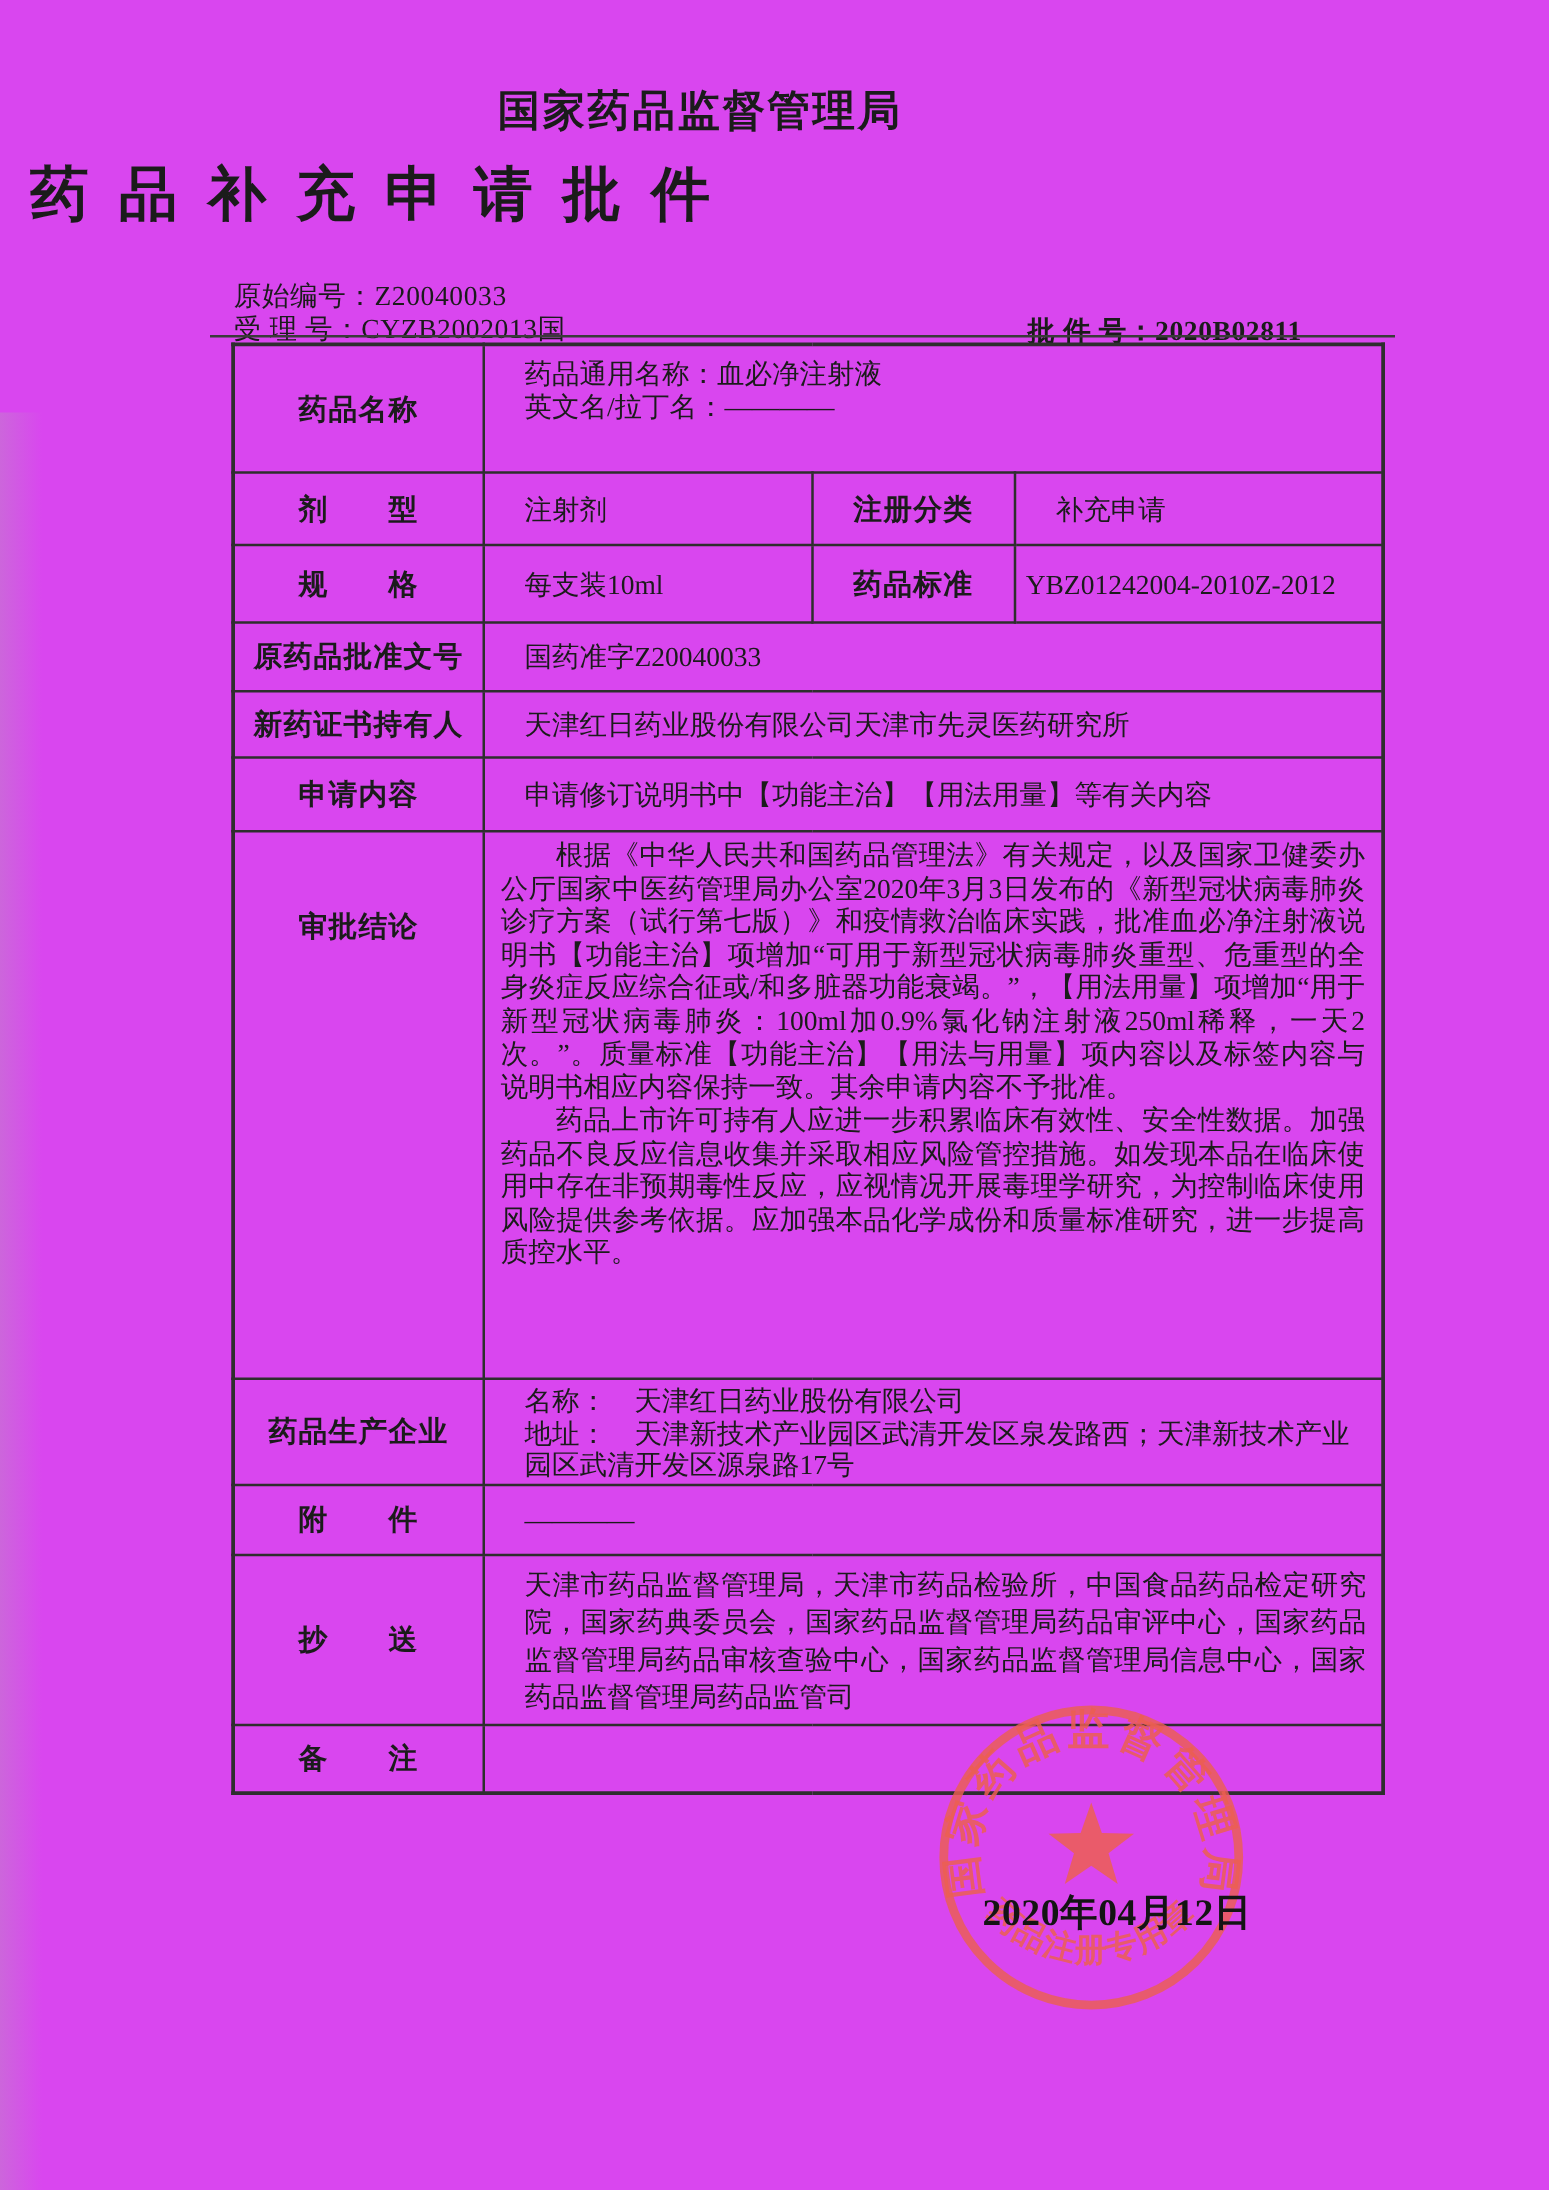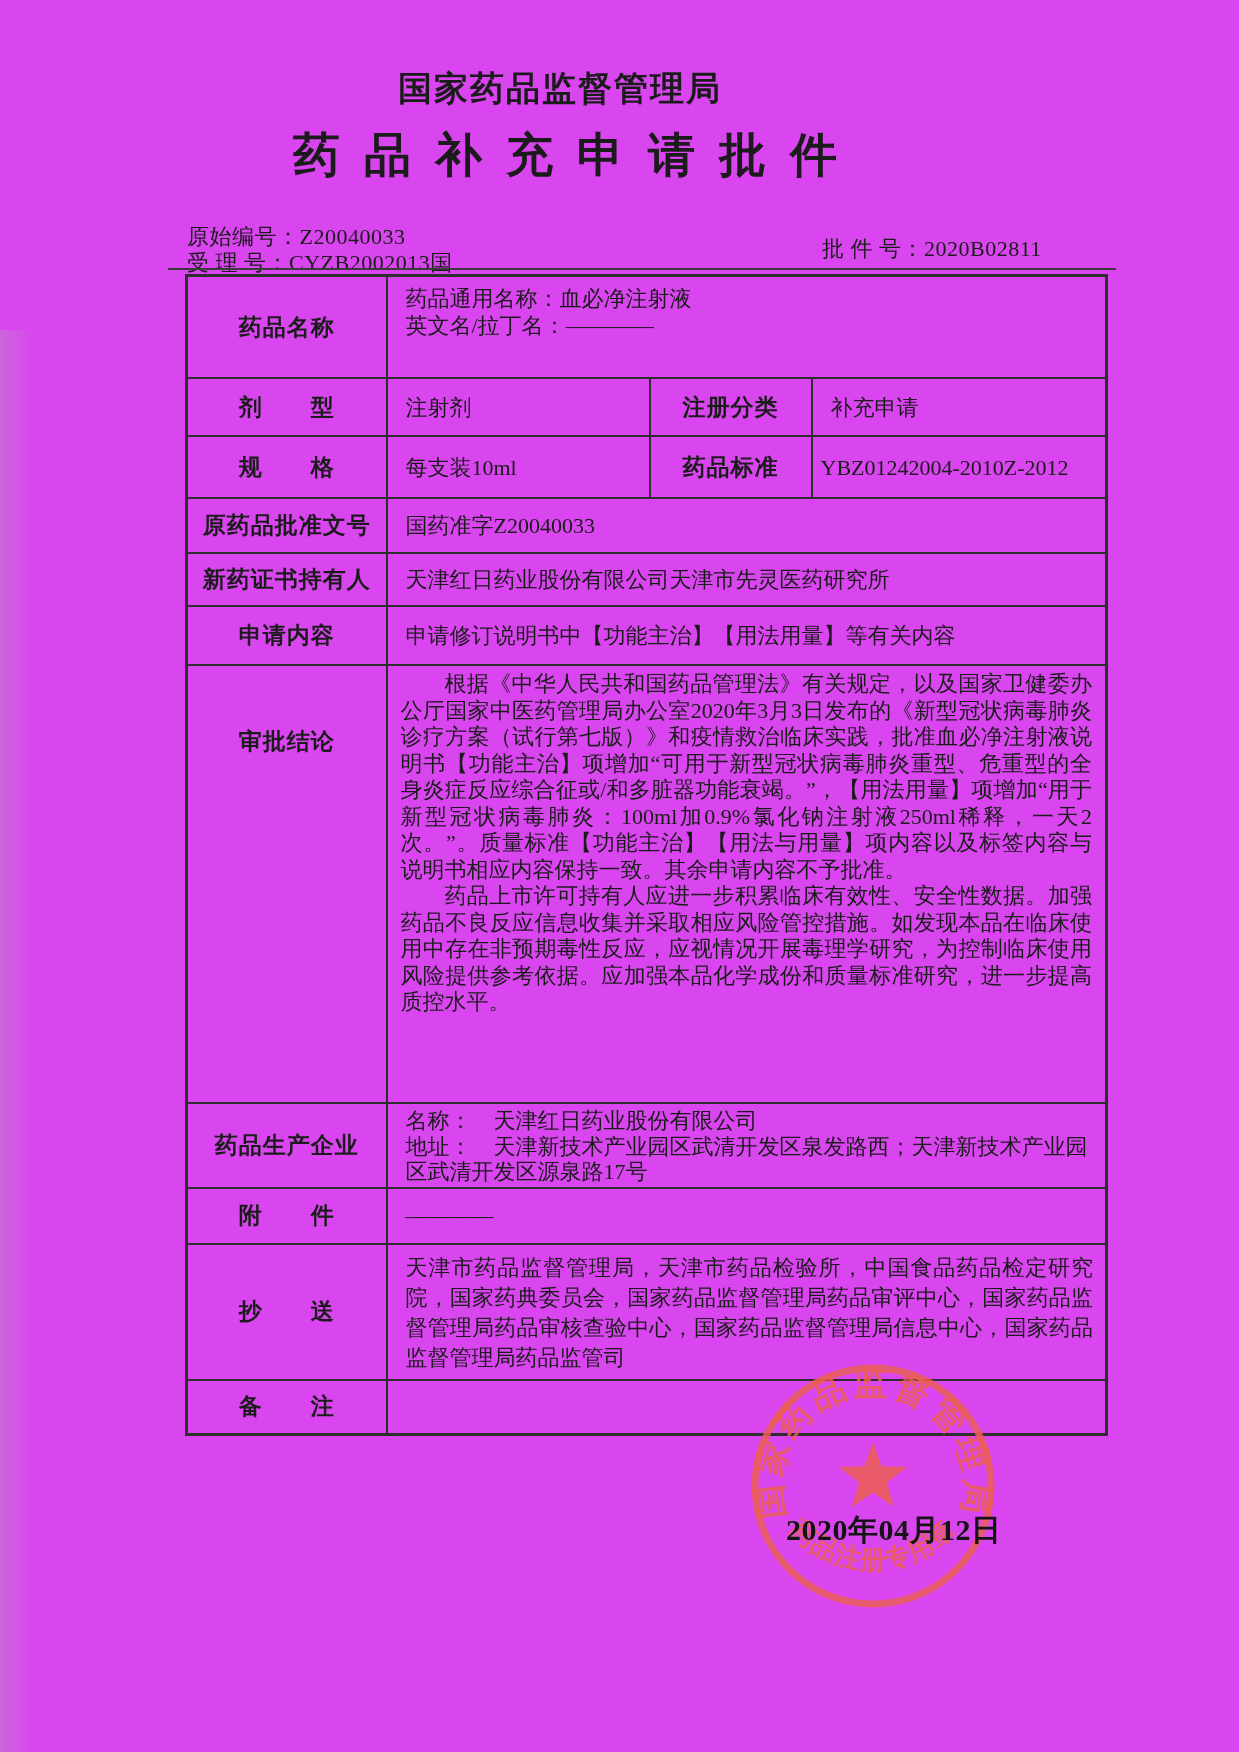--- a/index.html
+++ b/index.html
@@ -12,41 +12,41 @@
   .page::before{
     content:""; position:absolute; left:0; top:330px; bottom:0; width:34px;
     background:linear-gradient(90deg, rgba(175,175,175,.30), rgba(255,255,255,0));
     pointer-events:none;
   }
   .agency{
     position:absolute; top:66px; left:0; width:1120px; text-align:center;
     font-size:34px; font-weight:700; letter-spacing:2px;
   }
   .doc-title{
-    position:absolute; top:124px; left:0; width:1130px; text-align:center;
+    position:absolute; top:124px; left:0; width:1130px; text-align:left;
     font-size:47px; font-weight:700; letter-spacing:24px; padding-left:24px; box-sizing:border-box;
   }
   .numline{ position:absolute; font-size:22px; letter-spacing:.5px; white-space:nowrap; }
   .n-orig{ left:187px; top:222px; }
   .n-accept{ left:187px; top:248px;text-align:center; }
-  .n-approval{ left:822px; top:234px; }
+  .n-approval{ left:822px; top:250px;font-weight:bold; }
   .head-rule{ position:absolute; left:168px; top:268px; width:948px; height:2px; background:#3a3a3a; }
 
   table.doc{
     position:absolute; left:185px; top:274px; width:920px;
     border-collapse:collapse; table-layout:fixed;
     border:3px solid #2e2e2e;
   }
   table.doc td{ border:2px solid #2e2e2e; overflow:hidden; }
   td.lbl{
     font-weight:700; text-align:center; vertical-align:middle;
     font-size:23px; letter-spacing:1px; white-space:nowrap;
   }
   td.lbl-top{ vertical-align:top; padding-top:60px; }
-  td.val{ font-size:22px; padding:2px 12px 2px 18px; vertical-align:middle; line-height:27px; }
+  td.val{ font-size:22px; padding:2px 12px 2px 32px; vertical-align:middle; line-height:27px; }
   td.val-top{ vertical-align:top; padding-top:8px; line-height:30px; }
   .two-line div{ line-height:27px; }
   td.concl{ vertical-align:top; padding:5px 13px 2px 13px; }
   td.concl p{ margin:0; text-indent:2em; font-size:22px; line-height:26.5px; text-align:justify; }
   td.cc-cell{ vertical-align:top; padding-top:8px; line-height:30px; text-align:justify; }
   td.mfr div{ line-height:25.5px; }
 
   .seal{ position:absolute; left:737px; top:1362px; width:272px; height:258px; pointer-events:none; }
   .seal svg{ display:block; }
   .seal-date{

